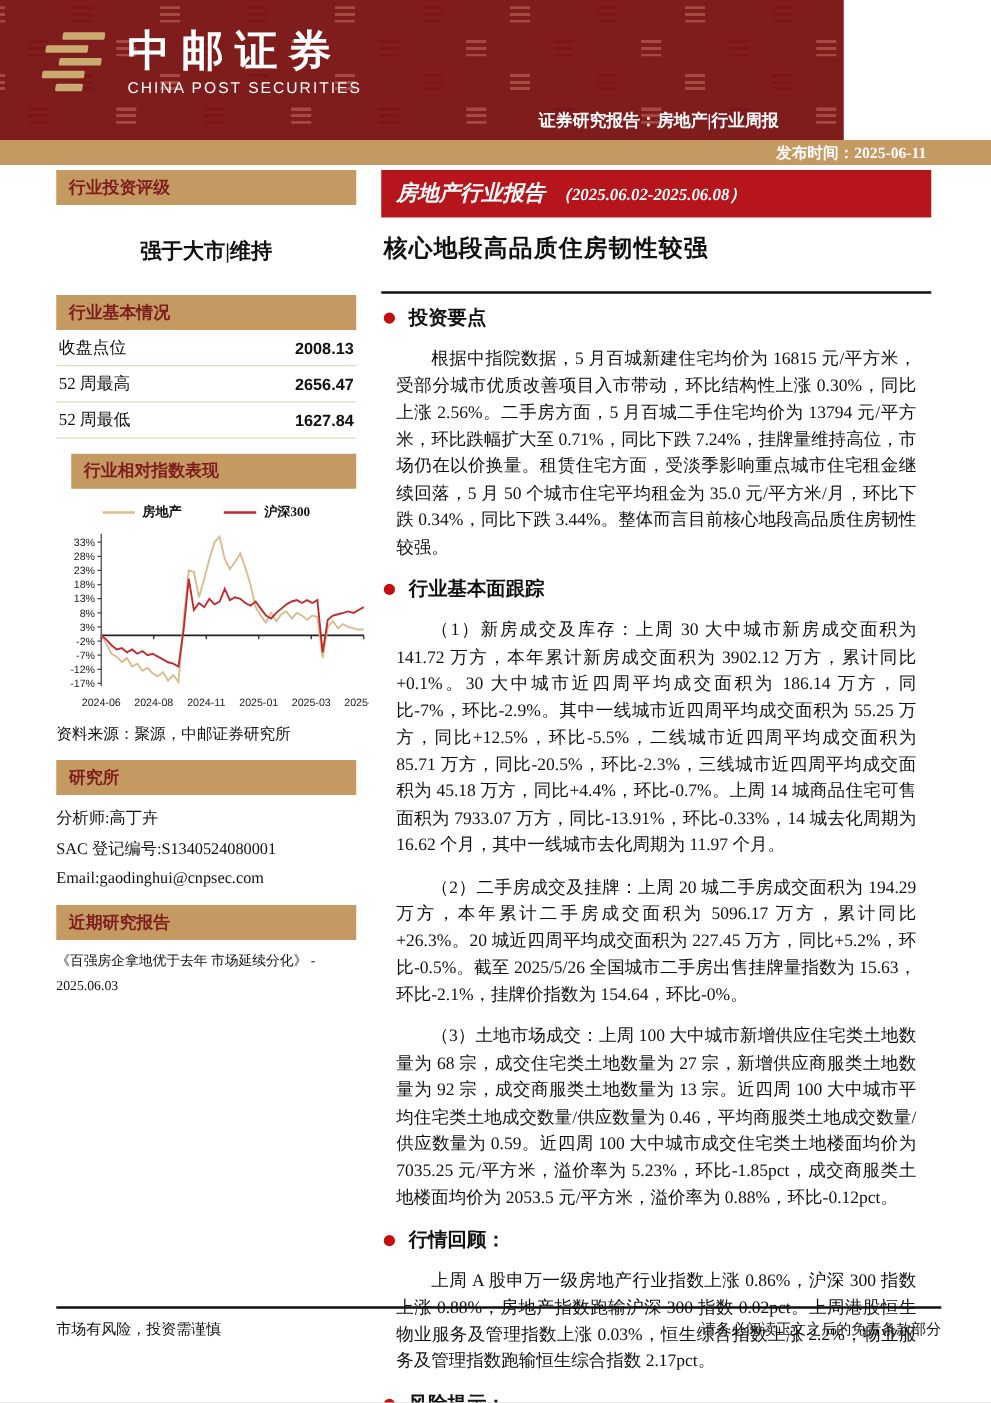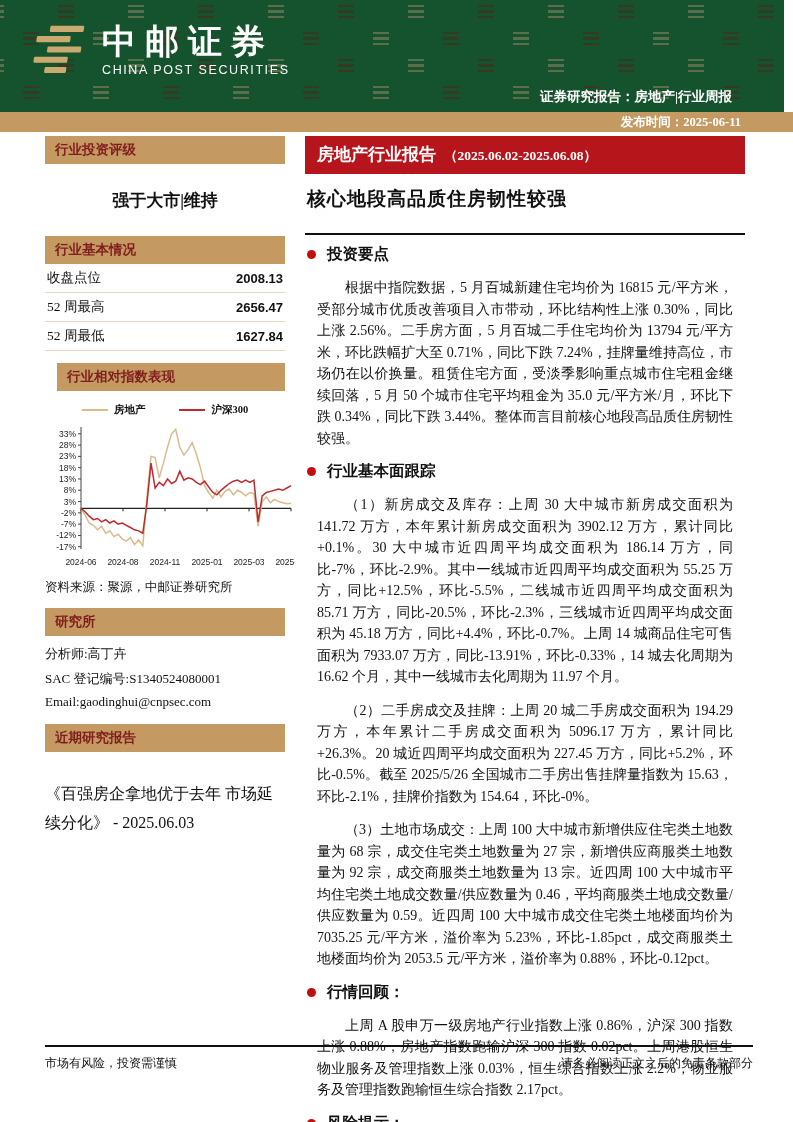--- a/index.html
+++ b/index.html
@@ -1,21 +1,21 @@
 <!DOCTYPE html>
 <html><head>
 <meta charset="utf-8">
 <style>
   * { box-sizing: border-box; }
   body { margin:0; background:#9a9a9a; }
   .page { width:793px; height:1122px; background:#fff; position:relative; margin:0 auto;
           font-family:"Liberation Serif", serif; color:#111; overflow:hidden; }
 
   
-  .header { position:absolute; left:0; top:0; width:784px; height:112px; background:#14532d; overflow:hidden; }
+  .header { position:absolute; left:0; top:0; width:675px; height:112px; background:#7f1d1d; overflow:hidden; }
   .hdr-pattern { position:absolute; inset:0; z-index:0; }
   .pat { position:absolute; width:16px; height:13px;
          background:repeating-linear-gradient(180deg, currentColor 0 2.5px, transparent 2.5px 5.5px); }
   .pat-a { color:rgba(255,175,150,.30); }
   .pat-b { color:rgba(115,8,12,.34); }
   .logo { position:absolute; left:30px; top:24px; display:flex; align-items:center; gap:14px; z-index:2; }
   .logo-text { display:flex; flex-direction:column; }
   .logo-cn { font-size:34px; font-weight:bold; color:#fff; letter-spacing:9px; line-height:1.05;
              font-family:"Liberation Sans", sans-serif; white-space:nowrap; }
   .logo-en { font-size:12.5px; color:#fff; letter-spacing:1.6px; margin-top:3px;
@@ -36,24 +36,24 @@
             padding:5px 2px; border-bottom:1px solid #e6d8bf; }
   .kv-value { font-weight:bold; font-size:13px; font-family:"Liberation Sans", sans-serif; }
   .mt12 { margin-top:12px;margin-left:12px; }
   .legend { display:flex; justify-content:center; gap:34px; font-size:10.5px; font-weight:bold; margin:12px 0 0; }
   .legend-item { display:flex; align-items:center; }
   .swatch { display:inline-block; width:26px; height:0; border-top:2.2px solid; margin-right:6px; }
   .chart-svg { display:block; margin-top:2px; }
   .source { font-size:12.5px; margin:8px 0 12px; }
   .an-line { font-size:13px; margin:6.5px 0; font-family:"Liberation Serif", serif; }
   .an-wrap { margin:9px 0 14px; }
-  .report-item { font-size:16px; line-height:1.8; margin-top:28px; }
-
-  
-  .banner { background:#b5151b; color:#fff; padding:7px 12px 8px; display:flex; align-items:baseline; gap:8px; }
+  .report-item { font-size:11px; line-height:1.8; margin-top:8px; }
+
+  
+  .banner { background:#b5151b; color:#fff; padding:7px 12px 8px; display:flex; align-items:baseline; gap:8px;font-style:italic; }
   .banner-title { font-size:17px; font-weight:bold; white-space:nowrap; }
   .banner-period { font-size:13.5px; font-weight:bold; }
   .doc-title { font-size:19px; font-weight:bold; margin:12px 0 0 2px; letter-spacing:1px; }
   .rule { border-top:2.5px solid #111; margin:21px 0 9px; }
   .sec-hdr { display:flex; align-items:center; gap:11px; font-size:15.5px; font-weight:bold; margin:4px 0 3px; }
   .dot { width:9px; height:9px; border-radius:50%; background:#c50d0d; flex:0 0 9px; margin-left:2px; }
   .para { font-size:14px; line-height:21.5px; text-align:justify; text-indent:2em; margin:12px; }
 
   
   .footer { position:absolute; left:45px; right:40px; top:1045px; border-top:2.5px solid #111;

